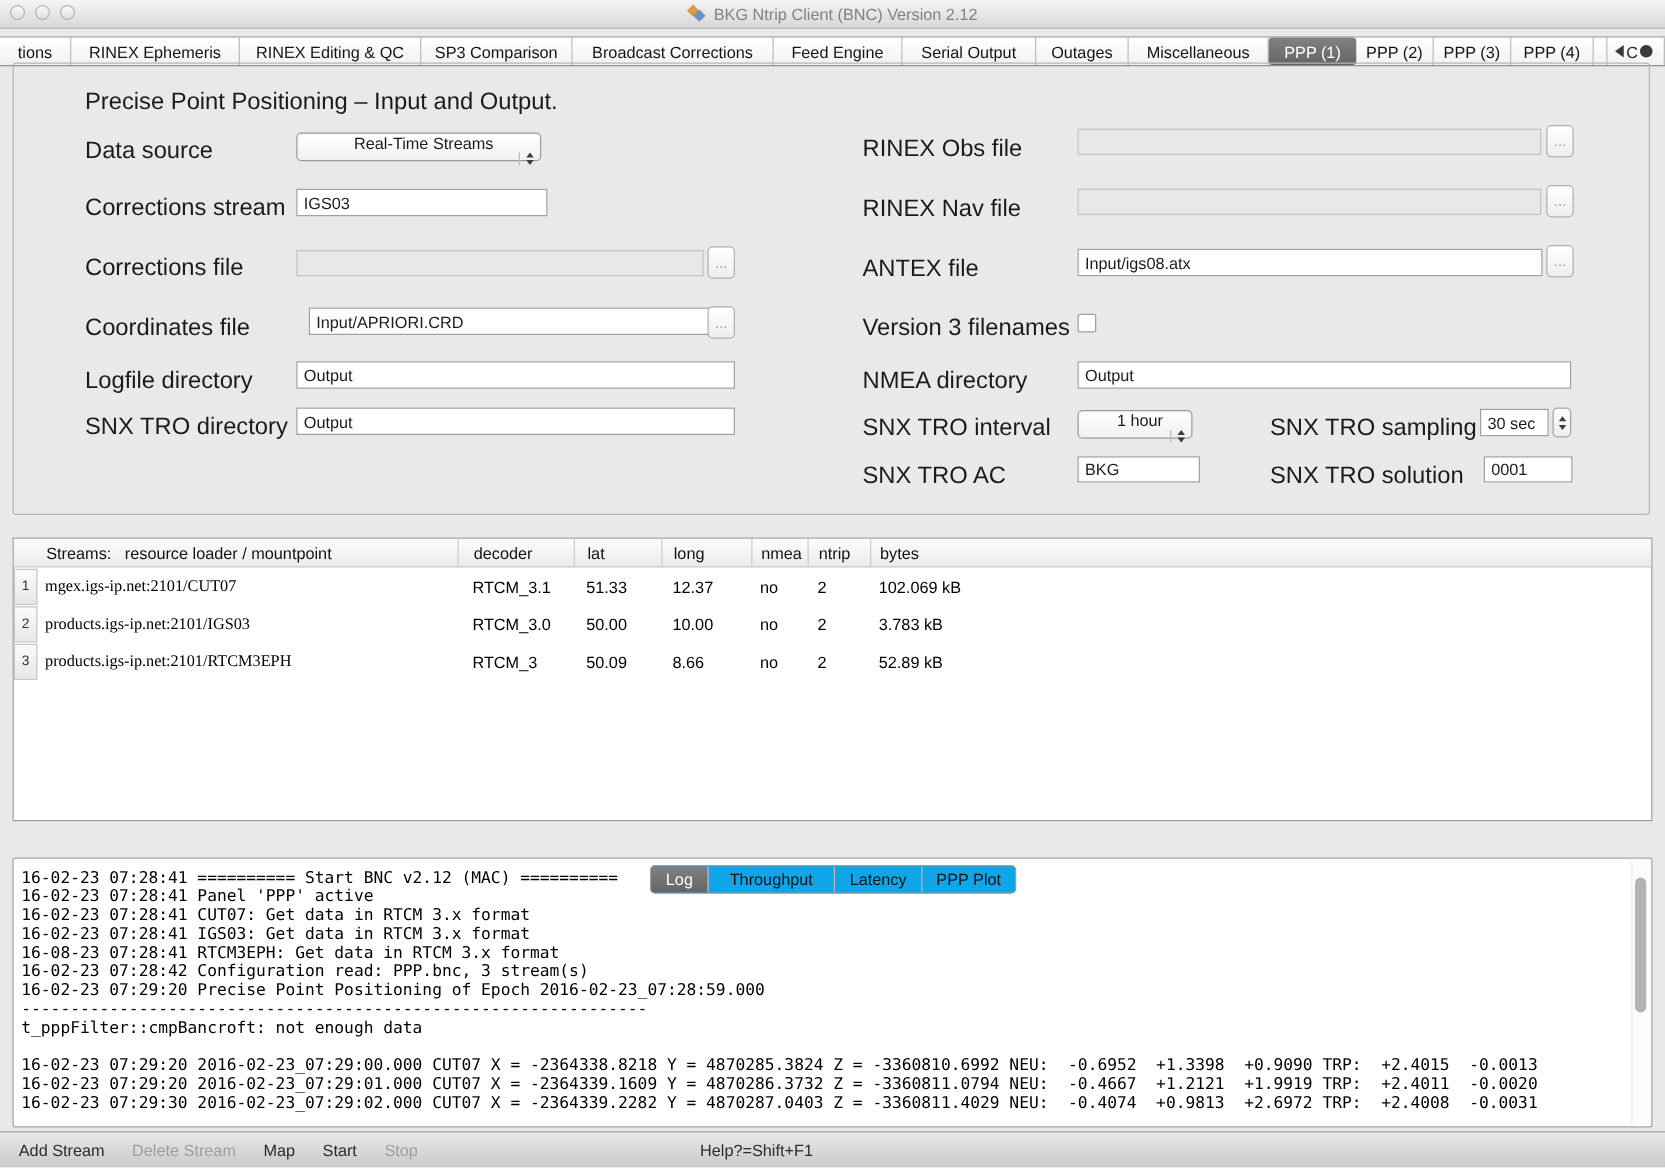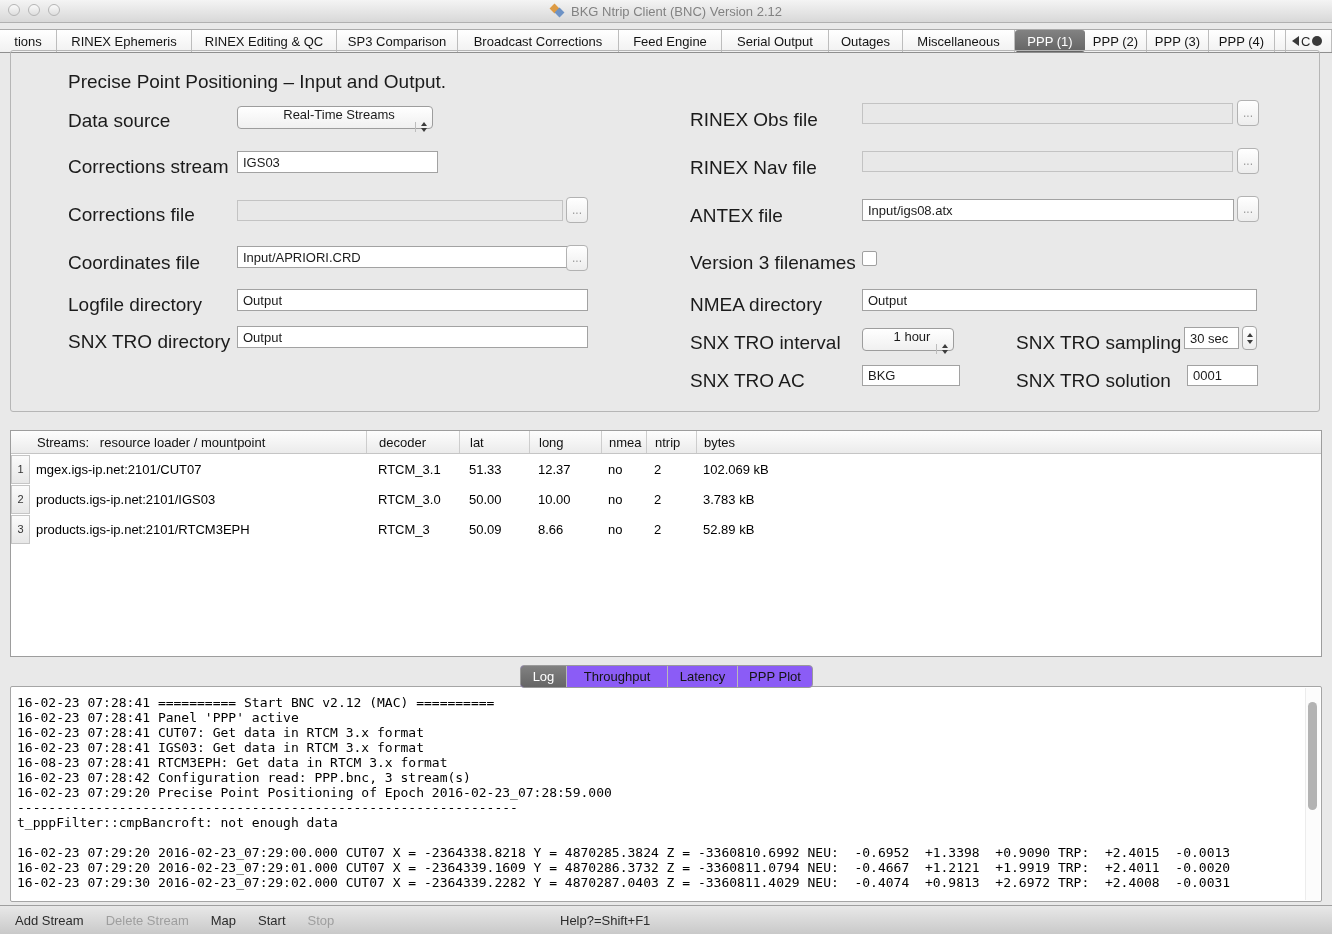--- a/index.html
+++ b/index.html
@@ -57,31 +57,31 @@
   .streams{position:absolute;left:10px;top:430px;width:1312px;height:227px;background:#fff;
     border:1px solid #9d9d9d;box-sizing:border-box;overflow:hidden;}
   .thead{display:flex;height:22px;align-items:stretch;background:linear-gradient(#fdfdfd,#ebebeb);
     border-bottom:1px solid #c5c5c5;font-size:13px;color:#111;}
   .th{display:flex;align-items:center;box-sizing:border-box;white-space:pre;}
   .th+.th{border-left:1px solid #cdcdcd;}
   .trow{display:flex;height:30px;align-items:center;font-size:13px;color:#000;}
   .gcell{width:19px;height:29px;border:1px solid #c5c5c5;background:linear-gradient(#fbfbfb,#e7e7e7);
     box-sizing:border-box;display:flex;align-items:center;justify-content:center;font-size:11px;color:#333;}
   .c-first{width:355px;padding-left:26px;}
-  .c-mount{width:336px;padding-left:6px;box-sizing:border-box;}
+  .c-mount{width:336px;padding-left:6px;box-sizing:border-box;font-family:Liberation Serif, serif;}
   .c-dec{width:93px;padding-left:12px;box-sizing:border-box;}
   .c-lat{width:70px;padding-left:10px;box-sizing:border-box;}
   .c-long{width:72px;padding-left:9px;box-sizing:border-box;}
   .c-nmea{width:45px;padding-left:7px;box-sizing:border-box;}
   .c-ntrip{width:50px;padding-left:8px;box-sizing:border-box;}
   .c-bytes{flex:1;padding-left:7px;box-sizing:border-box;}
 
   
-  .btabs{position:absolute;left:520px;top:665px;height:23px;display:flex;border:1px solid #9a9a9a;
-    border-radius:4px;background:#8b5cf6;overflow:hidden;box-sizing:border-box;z-index:3;}
+  .btabs{position:absolute;left:520px;top:692px;height:23px;display:flex;border:1px solid #9a9a9a;
+    border-radius:4px;background:#0ea5e9;overflow:hidden;box-sizing:border-box;z-index:3;}
   .btab{display:flex;align-items:center;justify-content:center;font-size:13px;color:#141414;
     border-right:1px solid #b9b9b9;box-sizing:border-box;cursor:default;}
   .btab:last-child{border-right:none;}
   .btab.selected{background:linear-gradient(#818181,#656565);color:#fff;}
 
   
   .logbox{position:absolute;left:10px;top:686px;width:1312px;height:216px;background:#fff;
     border:1px solid #a5a5a5;border-radius:2px;box-sizing:border-box;padding:8px 6px 0 6px;overflow:hidden;z-index:2;}
   .logline{font-family:"DejaVu Sans Mono","Liberation Mono",monospace;font-size:13px;line-height:15px;
     white-space:pre;color:#000;min-height:15px;}
@@ -180,21 +180,21 @@
   </div>
 
   <div class="lbl" style="left:68px;top:156px">Corrections stream</div>
   <div class="tinput" style="left:237px;top:151px;width:201px;height:22px">IGS03</div>
 
   <div class="lbl" style="left:68px;top:204px">Corrections file</div>
   <div class="tinput disabled" style="left:237px;top:200px;width:326px;height:21px"></div>
   <div class="browse" style="left:566px;top:197px">...</div>
 
   <div class="lbl" style="left:68px;top:252px">Coordinates file</div>
-  <div class="tinput" style="left:237px;top:246px;width:336px;height:22px">Input/APRIORI.CRD</div>
+  <div class="tinput" style="left:247px;top:246px;width:336px;height:22px">Input/APRIORI.CRD</div>
   <div class="browse" style="left:566px;top:245px">...</div>
 
   <div class="lbl" style="left:68px;top:294px">Logfile directory</div>
   <div class="tinput" style="left:237px;top:289px;width:351px;height:22px">Output</div>
 
   <div class="lbl" style="left:68px;top:331px">SNX TRO directory</div>
   <div class="tinput" style="left:237px;top:326px;width:351px;height:22px">Output</div>
 
   <div class="lbl" style="left:690px;top:109px">RINEX Obs file</div>
   <div class="tinput disabled" style="left:862px;top:103px;width:371px;height:21px"></div>

